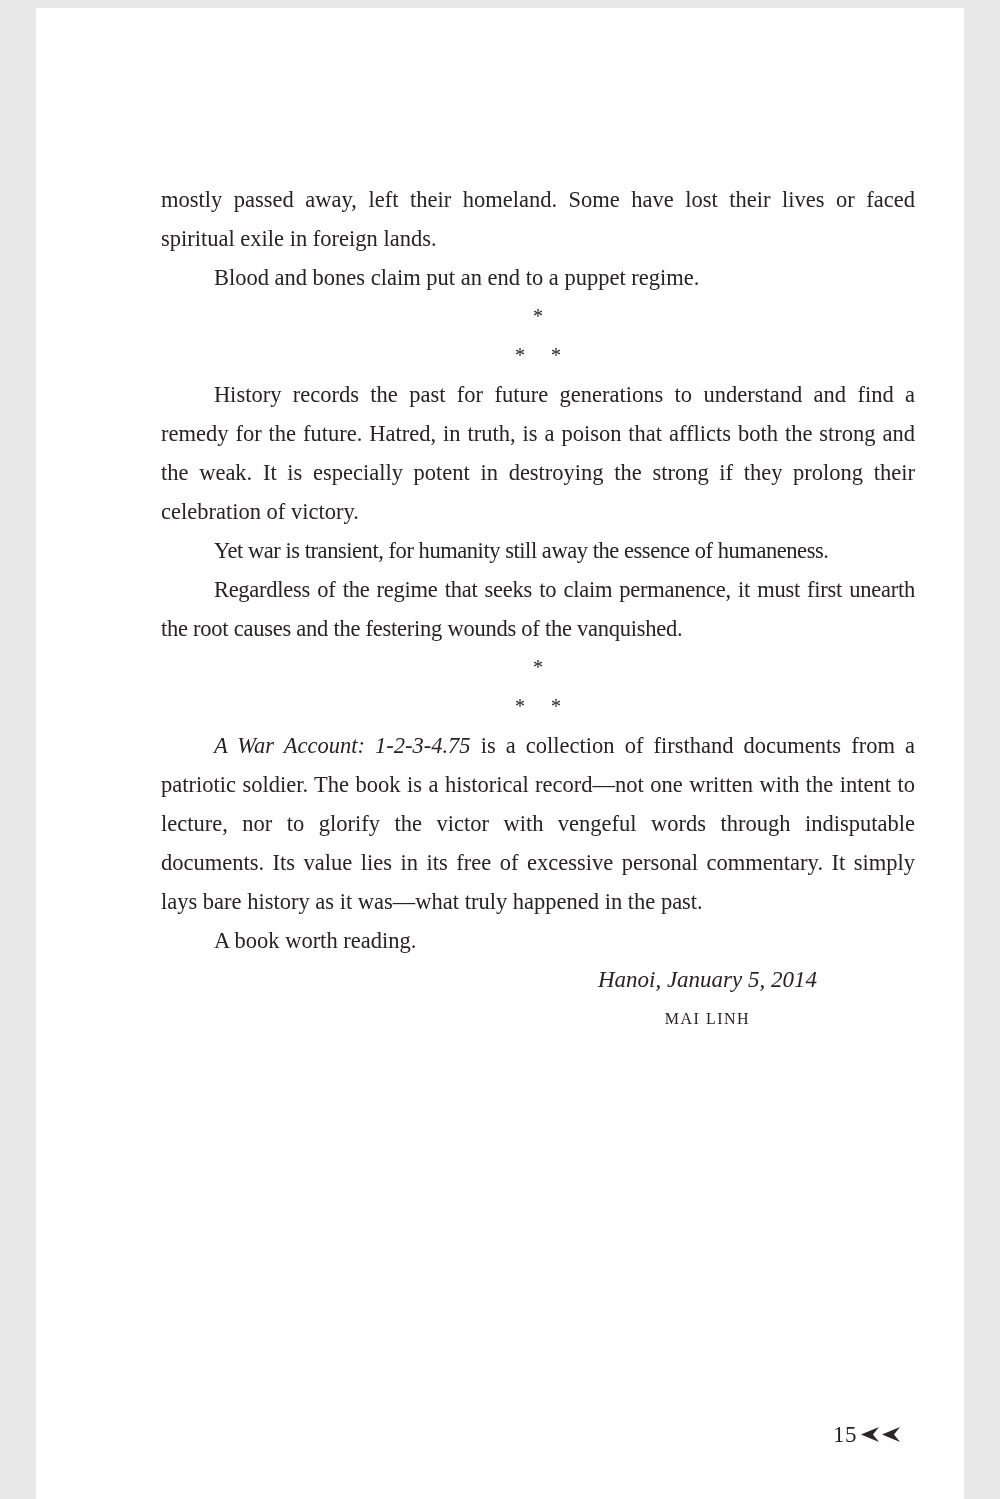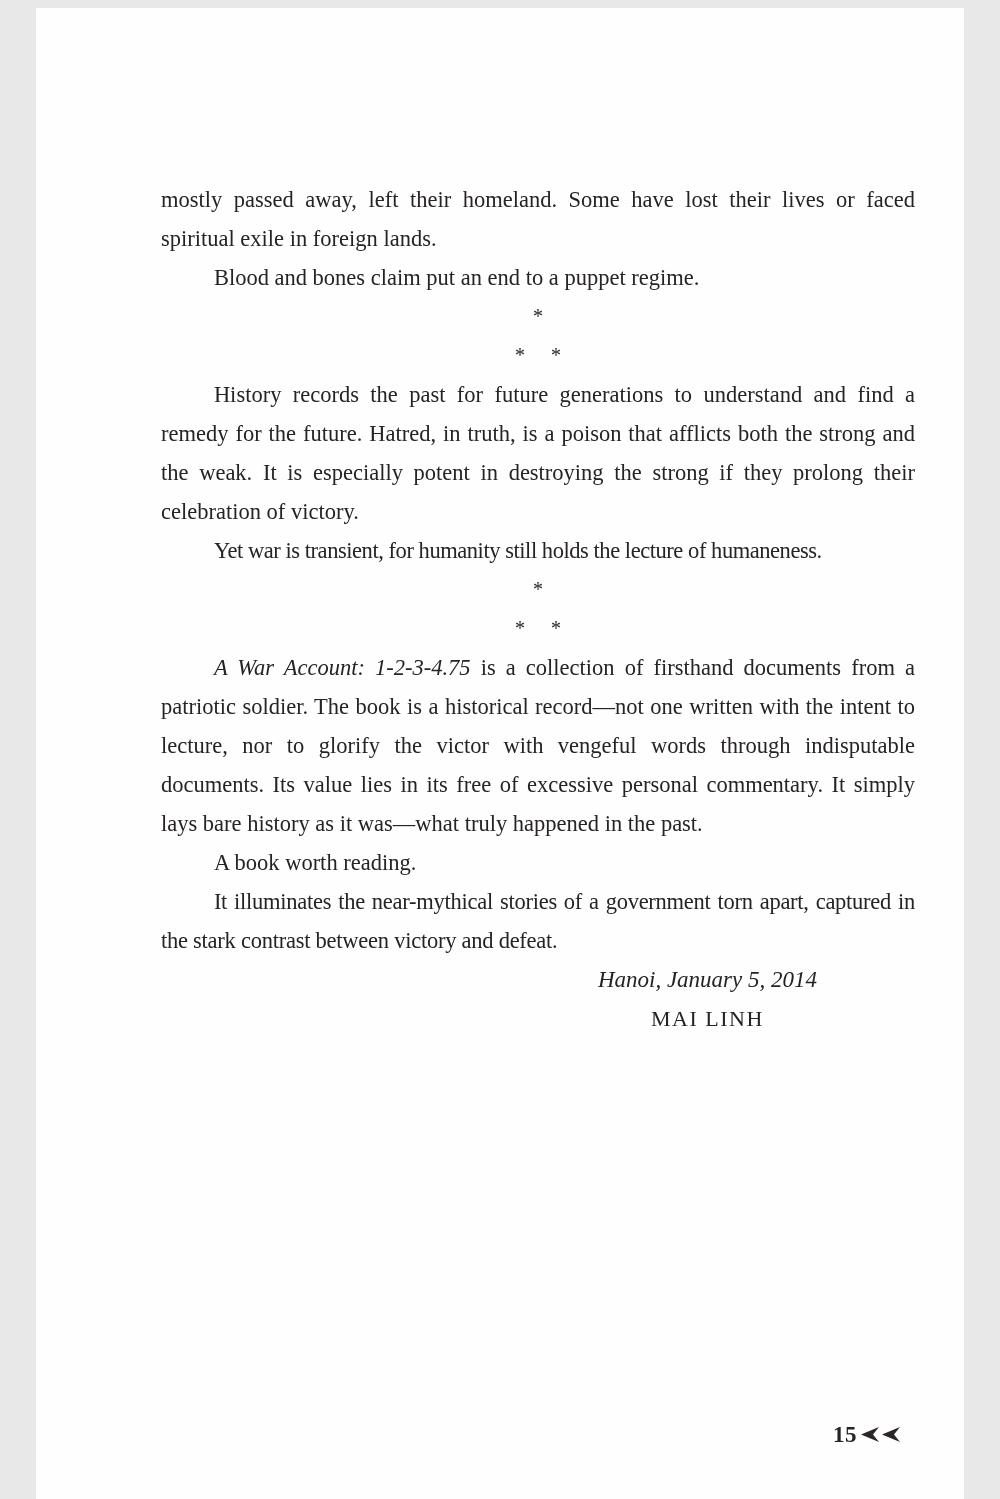--- a/index.html
+++ b/index.html
@@ -37,32 +37,32 @@
   .sep-row { display: block; }
   .sep .star { display: inline-block; padding: 0 13px; }
   .book-title-italic { font-style: italic; }
   .signature {
     width: fit-content;
     margin: 0 98px 0 auto;
     text-align: center;
     line-height: 39px;
   }
   .sig-date { font-style: italic; font-size: 23px; }
-  .sig-name { font-size: 22px; letter-spacing: 1.5px; }
+  .sig-name { font-size: 16px; letter-spacing: 1.5px; }
   .footer {
     position: absolute;
     top: 1412px;
     right: 62px;
     display: flex;
     align-items: center;
     height: 30px;
   }
   .page-num {
     font-size: 23px;
-    font-weight: bold;
+    font-weight: normal;
     letter-spacing: 0.5px;
   }
   .arrows { display: inline-block; margin-left: 3px; margin-top: 3px; }
 </style>
 </head>
 <body>
 
 <div class="page">
 
   <div class="flower">
@@ -90,37 +90,37 @@
     <div class="sep">
       <span class="sep-row"><span class="star">*</span></span>
       <span class="sep-row">
         <span class="star">*</span><span class="star">*</span>
       </span>
     </div>
 
     <p class="para indent">History records the past for future generations to understand and find a remedy for the future. Hatred, in truth, is a poison that afflicts both the strong and the weak. It is especially potent in destroying the strong if they prolong their celebration of victory.</p>
 
 
-    <p class="para indent cond">Yet war is transient, for humanity still holds the lecture of humaneness.</p>
+    <p class="para indent cond">Yet war is transient, for humanity still away the essence of humaneness.</p>
 
+    <p class="para indent cond2">Regardless of the regime that seeks to claim permanence, it must first unearth the root causes and the festering wounds of the vanquished.</p>
 
     <div class="sep">
       <span class="sep-row"><span class="star">*</span></span>
       <span class="sep-row">
         <span class="star">*</span><span class="star">*</span>
       </span>
     </div>
 
     <p class="para indent"><span class="book-title-italic">A War Account: 1-2-3-4.75</span><span> is a collection of firsthand documents from a patriotic soldier. The book is a historical record—not one written with the intent to lecture, nor to glorify the victor with vengeful words through indisputable documents. Its value lies in its free of excessive personal commentary. It simply lays bare history as it was—what truly happened in the past.</span></p>
 
 
     <p class="para indent">A book worth reading.</p>
 
 
-    <p class="para indent cond2">It illuminates the near-mythical stories of a government torn apart, captured in the stark contrast between victory and defeat.</p>
 
     <div class="signature">
       <div class="sig-date">Hanoi, January 5, 2014</div>
       <div class="sig-name">MAI LINH</div>
     </div>
 
   </main>
 
   <div class="footer">
     <span class="page-num">15</span>

